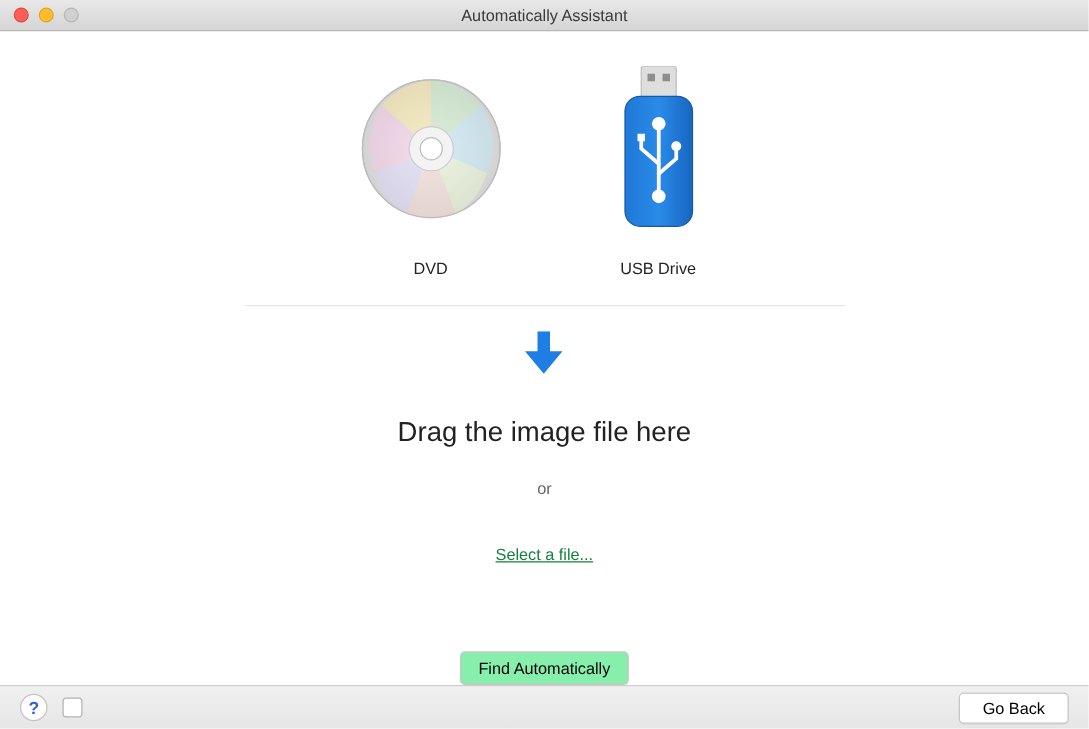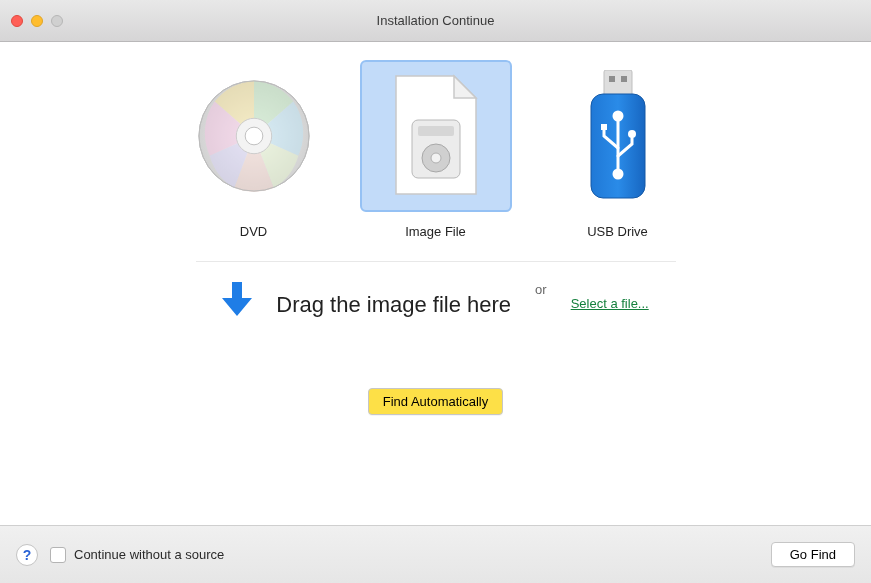--- a/index.html
+++ b/index.html
@@ -65,21 +65,21 @@
   color: #242424;
 }
 .divider {
   width: 480px;
   height: 1px;
   background: #e8e8e8;
   margin-top: 14px;
 }
 .dropzone {
   margin-top: 20px;
-  display: flex; flex-direction: row;  gap: 24px;
+  display: flex; flex-direction: column; align-items: center; gap: 24px;
 }
 .headline {
   font-size: 22px;
   color: #222;
   margin-top: 10px;
 }
 .or {
   font-size: 13px;
   color: #666;
 }
@@ -87,21 +87,21 @@
   font-size: 13px;
   color: #15803d;
   text-decoration: underline;
   margin-top: 14px;
   cursor: pointer;
 }
 .find-auto {
   margin-top: 70px;
   padding: 5px 14px;
   font-size: 13px;
-  background: #fde047;
+  background: #86efac;
   border: 1px solid #c6c6c6;
   border-radius: 4px;
   cursor: pointer;
   box-shadow: 0 1px 0 rgba(0,0,0,0.04);
 }
 .footer {
   height: 58px;
   background: linear-gradient(to bottom, #f0f0f0, #e6e6e6);
   border-top: 1px solid #cfcfcf;
   display: flex; align-items: center;
@@ -146,21 +146,21 @@
 </style>
 </head>
 <body>
 
 <div class="titlebar">
   <div class="traffic-lights">
     <div class="tl red"></div>
     <div class="tl yellow"></div>
     <div class="tl gray"></div>
   </div>
-  <div class="title">Installation Continue</div>
+  <div class="title">Automatically Assistant</div>
 </div>
 
 <div class="content">
 
   <div class="options">
 
     <div class="option">
       <div class="iconbox">
         <svg width="118" height="118" viewBox="0 0 120 120">
           <defs>
@@ -185,35 +185,20 @@
             <path d="M60 60 L40 113 A56 56 0 0 0 80 113 Z" fill="#f2d6cf"></path>
           </g>
           <circle cx="60" cy="60" r="56" fill="none" stroke="#bcbcbc" stroke-width="1"></circle>
           <circle cx="60" cy="60" r="18" fill="#f3f3f3" stroke="#cccccc"></circle>
           <circle cx="60" cy="60" r="9" fill="#ffffff" stroke="#bfbfbf"></circle>
         </svg>
       </div>
       <div class="label">DVD</div>
     </div>
 
-    <div class="option selected">
-      <div class="iconbox">
-        <svg width="96" height="124" viewBox="0 0 96 124">
-          <path d="M8 2 H66 L88 24 V120 H8 Z" fill="#ffffff" stroke="#c9c9c9" stroke-width="1.5"></path>
-          <path d="M66 2 L88 24 H66 Z" fill="#f1f1f1" stroke="#c9c9c9" stroke-width="1.5"></path>
-          <g transform="translate(24,46)">
-            <rect x="0" y="0" width="48" height="58" rx="6" fill="#ececec" stroke="#b8b8b8"></rect>
-            <rect x="6" y="6" width="36" height="10" rx="2" fill="#d6d6d6"></rect>
-            <circle cx="24" cy="38" r="14" fill="#d0d0d0" stroke="#a8a8a8"></circle>
-            <circle cx="24" cy="38" r="5" fill="#f2f2f2" stroke="#b0b0b0"></circle>
-          </g>
-        </svg>
-      </div>
-      <div class="label">Image File</div>
-    </div>
 
     <div class="option">
       <div class="iconbox">
         <svg width="62" height="132" viewBox="0 0 62 132">
           <rect x="17" y="0" width="28" height="28" rx="2" fill="#dedede" stroke="#bfbfbf"></rect>
           <rect x="22" y="6" width="6" height="6" fill="#8d8d8d"></rect>
           <rect x="34" y="6" width="6" height="6" fill="#8d8d8d"></rect>
           <defs>
             <linearGradient id="usbbody" x1="0" y1="0" x2="1" y2="0">
               <stop offset="0%" stop-color="#1f78d6"></stop>
@@ -250,17 +235,16 @@
   </div>
 
   <button class="find-auto">Find Automatically</button>
 
 </div>
 
 <div class="footer">
   <div class="help">?</div>
   <label class="checkbox-row">
     <span class="chk"></span>
-    <span>Continue without a source</span>
   </label>
   <div class="spacer"></div>
-  <button class="btn">Go Find</button>
+  <button class="btn">Go Back</button>
 </div>
 
 </body></html>

